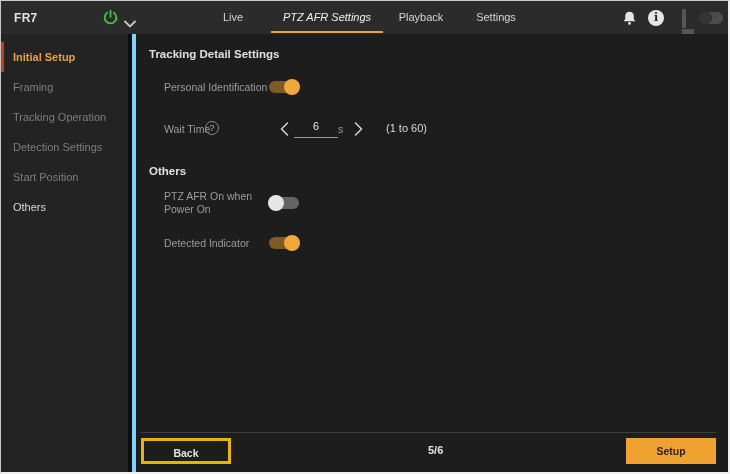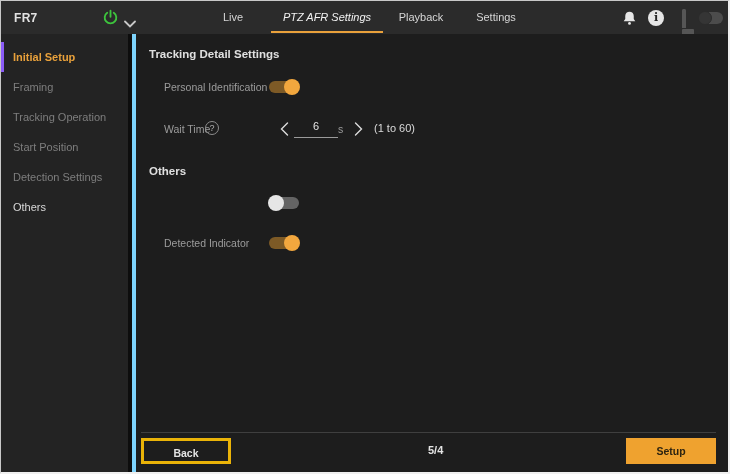--- a/index.html
+++ b/index.html
@@ -28,21 +28,21 @@
                   border-radius:4px 4px 0 0; margin:0 auto; }
   .lock-body { width:12px; height:8px; background:#5e5e5e; border-radius:1px; margin-top:0; }
   .mini-toggle { position:absolute; left:698px; top:11px; width:24px; height:12px; border-radius:6px;
                  background:#4c4c4c; cursor:pointer; }
   .mini-toggle .knob { position:absolute; left:-1px; top:-1px; width:14px; height:14px; border-radius:50%;
                  background:#353535; border:1px solid #2b2b2b; }
   
   .sidebar { position:absolute; left:0; top:33px; bottom:0; width:131px; background:#232323;
              border-right:4px solid #0d0d0d; padding-top:8px; }
   .side-item { height:30px; line-height:30px; padding-left:12px; font-size:11px; color:#7e7e7e; cursor:pointer; white-space:nowrap; }
-  .side-item.active { color:#e9a13b; border-left:3px solid #8b5cf6; padding-left:9px; font-weight:600; }
+  .side-item.active { color:#e9a13b; border-left:3px solid #c2410c; padding-left:9px; font-weight:600; }
   .side-item.enabled { color:#d8d8d8; }
   
   .main { position:absolute; left:135px; top:33px; right:0; bottom:0; background:#1d1d1d; }
   .section-title { position:absolute; left:13px; font-size:11.5px; font-weight:700; color:#e0e0e0; }
   .row-label { position:absolute; left:28px; font-size:10.5px; color:#9c9c9c; line-height:13px; }
   .nowrap { white-space:nowrap; }
   .wrap2 { width:108px; }
   .toggle { position:absolute; left:133px; width:30px; height:12px; border-radius:6px; cursor:pointer; }
   .toggle .knob { position:absolute; top:-2px; width:16px; height:16px; border-radius:50%; }
   .toggle.on { background:#7d5a26; }
@@ -50,21 +50,21 @@
   .toggle.off { background:#646464; }
   .toggle.off .knob { left:-1px; background:#e6e6e6; }
   .help-icon { position:absolute; left:69px; top:87px; width:14px; height:14px; border:1px solid #8d8d8d;
                border-radius:50%; color:#b0b0b0; font-size:9px; text-align:center; line-height:13px; cursor:pointer; }
   .step-chevron { position:absolute; top:88px; width:9px; height:14px; cursor:pointer; }
   .step-left { left:144px; }
   .step-right { left:218px; }
   .step-value { position:absolute; left:158px; top:86px; width:44px; height:18px;
                 border-bottom:1px solid #9a9a9a; text-align:center; font-size:11px; color:#e2e2e2; cursor:text; }
   .step-unit { position:absolute; left:202px; top:89px; font-size:10.5px; color:#9c9c9c; }
-  .step-range { position:absolute; left:238px; top:88px; font-size:11px; color:#dadada; }
+  .step-range { position:absolute; left:250px; top:88px; font-size:11px; color:#dadada; }
   
   .footer-divider { position:absolute; left:5px; right:12px; top:398px; height:1px; background:#3f3f3f; }
   .back-button { position:absolute; left:5px; top:404px; width:90px; height:26px; background:transparent;
                  border:3px solid #eab308; color:#e4e4e4; font-size:10.5px; font-weight:600;
                  text-align:center; line-height:24px; cursor:pointer; }
   .page-indicator { position:absolute; left:50%; transform:translateX(-4px); top:410px;
                     font-size:11px; font-weight:600; color:#e4e4e4; }
   .done-button { position:absolute; right:12px; top:404px; width:90px; height:26px; background:#efa22f;
                  color:#2e2410; font-size:10.5px; font-weight:700; text-align:center; line-height:26px; cursor:pointer; }
 </style>
@@ -113,22 +113,22 @@
 
     <span class="mini-toggle">
         <span class="knob"></span>
       </span>
   </header>
 
   <aside class="sidebar">
     <div class="side-item active"><span>Initial Setup</span></div>
     <div class="side-item"><span>Framing</span></div>
     <div class="side-item"><span>Tracking Operation</span></div>
+    <div class="side-item"><span>Detection Settings</span></div>
     <div class="side-item"><span>Start Position</span></div>
-    <div class="side-item"><span>Detection Settings</span></div>
     <div class="side-item enabled"><span>Others</span></div>
   </aside>
 
   <main class="main">
 
     <div class="section-title" style="top:14px">Tracking Detail Settings</div>
 
     <div class="row-label nowrap" style="top:47px">Personal Identification</div>
     <span class="toggle on" style="top:47px">
         <span class="knob"></span>
@@ -146,28 +146,29 @@
     <span class="step-unit">s</span>
     <span class="step-chevron step-right">
       <svg width="9" height="14" viewBox="0 0 9 14" fill="none" stroke="#dcdcdc" stroke-width="1.4" stroke-linecap="round">
         <polyline points="1.5,1 7.5,7 1.5,13"></polyline>
       </svg>
     </span>
     <span class="step-range">(1 to 60)</span>
 
     <div class="section-title" style="top:131px">Others</div>
 
+    <div class="row-label wrap2" style="top:156px">PTZ AFR On when Power On</div>
     <span class="toggle off" style="top:163px">
         <span class="knob"></span>
       </span>
 
     <div class="row-label nowrap" style="top:203px">Detected Indicator</div>
     <span class="toggle on" style="top:203px">
         <span class="knob"></span>
       </span>
 
     <div class="footer-divider"></div>
     <div class="back-button">Back</div>
-    <div class="page-indicator">5/4</div>
+    <div class="page-indicator">5/6</div>
     <div class="done-button">Setup</div>
   </main>
 
 </div>
 
 </body></html>

